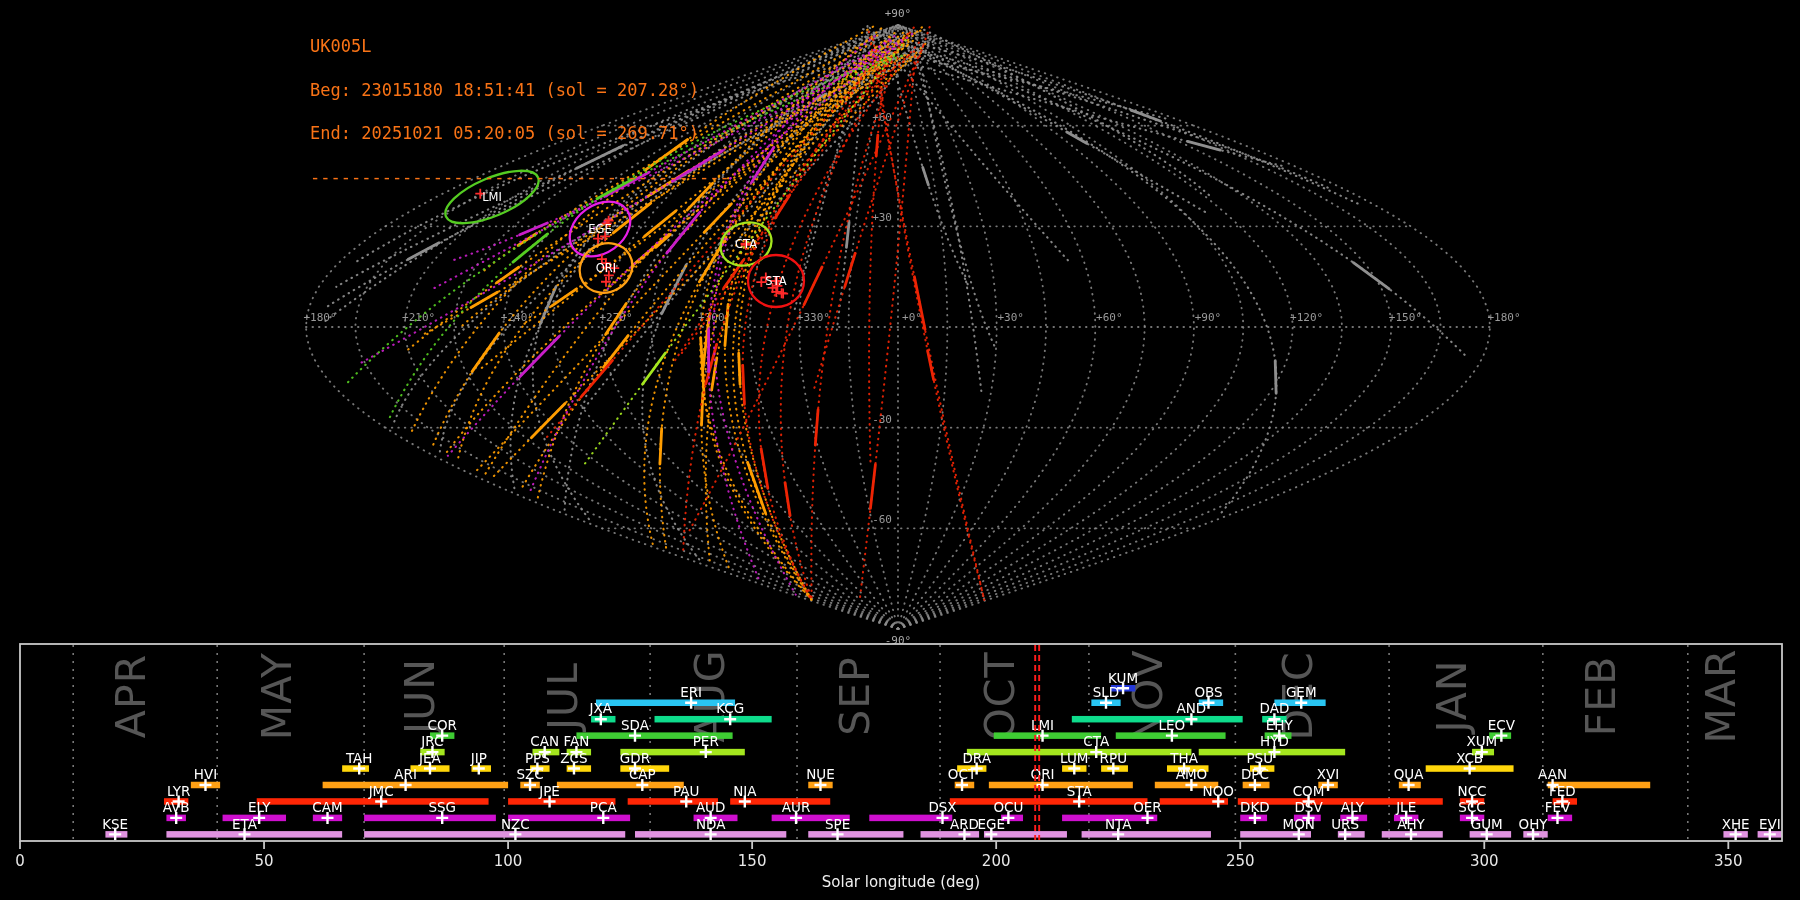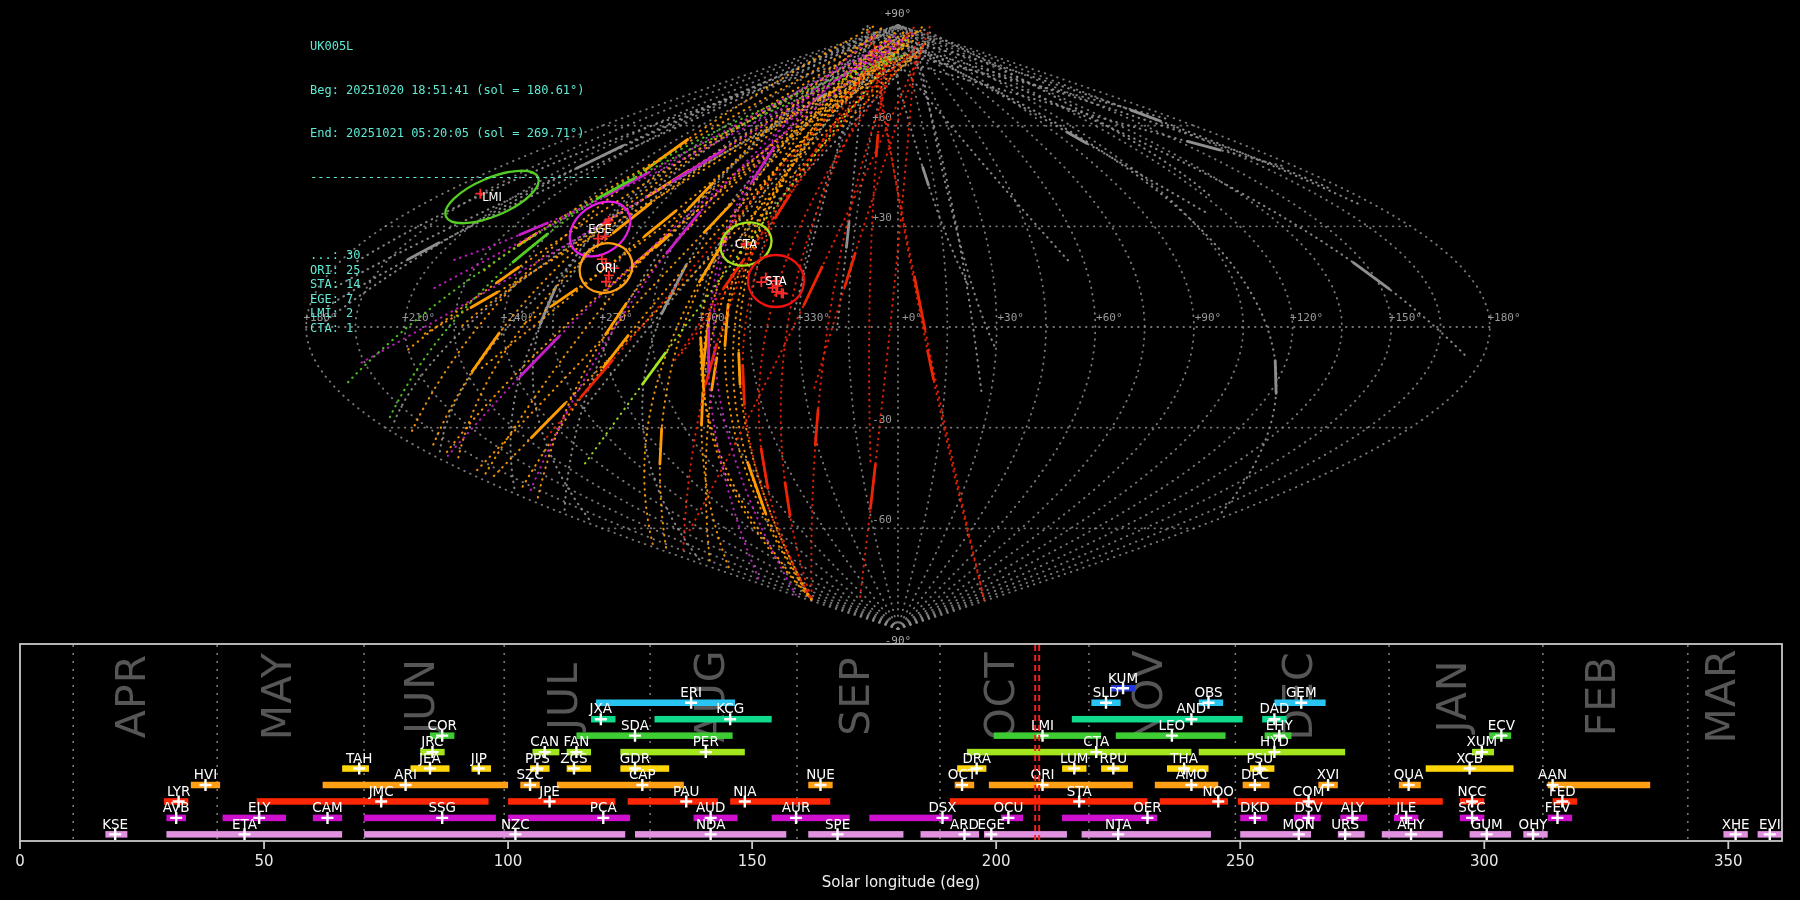--- a/index.html
+++ b/index.html
@@ -1,19 +1,19 @@
 <!DOCTYPE html>
 <html><head>
 <meta charset="utf-8">
 <style>
   html,body{margin:0;padding:0;background:#000;width:1800px;height:900px;overflow:hidden;}
   #app{position:relative;width:1800px;height:900px;background:#000;font-family:"DejaVu Sans",sans-serif;}
   #plot{position:absolute;left:0;top:0;}
-  #legend{position:absolute;left:310px;top:10px;color:#5eead4;font-family:"DejaVu Sans Mono",monospace;
-          font-size:12px;line-height:14.5px;white-space:pre;}
+  #legend{position:absolute;left:310px;top:10px;color:#f97316;font-family:"DejaVu Sans Mono",monospace;
+          font-size:17px;line-height:14.5px;white-space:pre;}
   #legend .gap{height:6px;}
   text{font-family:"DejaVu Sans",sans-serif;}
   .mono{font-family:"DejaVu Sans Mono",monospace;}
 </style>
 </head>
 <body>
 
 <div id="app">
   <svg id="plot" width="1800" height="900" viewBox="0 0 1800 900">
     <g id="g-skymap">
@@ -585,19 +585,18 @@
           <text x="1484.2659279778393" y="866" fill="#E8E8E8" font-size="15px" text-anchor="middle">300</text>
           <line x1="1728.3102493074791" y1="841" x2="1728.3102493074791" y2="849" stroke="#C8C8C8" stroke-width="1.8"></line>
           <text x="1728.3102493074791" y="866" fill="#E8E8E8" font-size="15px" text-anchor="middle">350</text>
           <text x="901" y="887" fill="#F0F0F0" font-size="15px" text-anchor="middle">Solar longitude (deg)</text>
         </g>
       </g>
   </svg>
 
   <div id="legend">
     <div>UK005L</div>
-    <div>Beg: 20251020 18:51:41 (sol = 180.61°)</div>
+    <div>Beg: 23015180 18:51:41 (sol = 207.28°)</div>
     <div>End: 20251021 05:20:05 (sol = 269.71°)</div>
     <div>-----------------------------------------</div>
     <div class="gap"></div>
-    <div id="legend-counts"><div>...: 30</div><div>ORI: 25</div><div>STA: 14</div><div>EGE: 7</div><div>LMI: 2</div><div>CTA: 1</div></div>
   </div>
 </div>
 
 </body></html>

